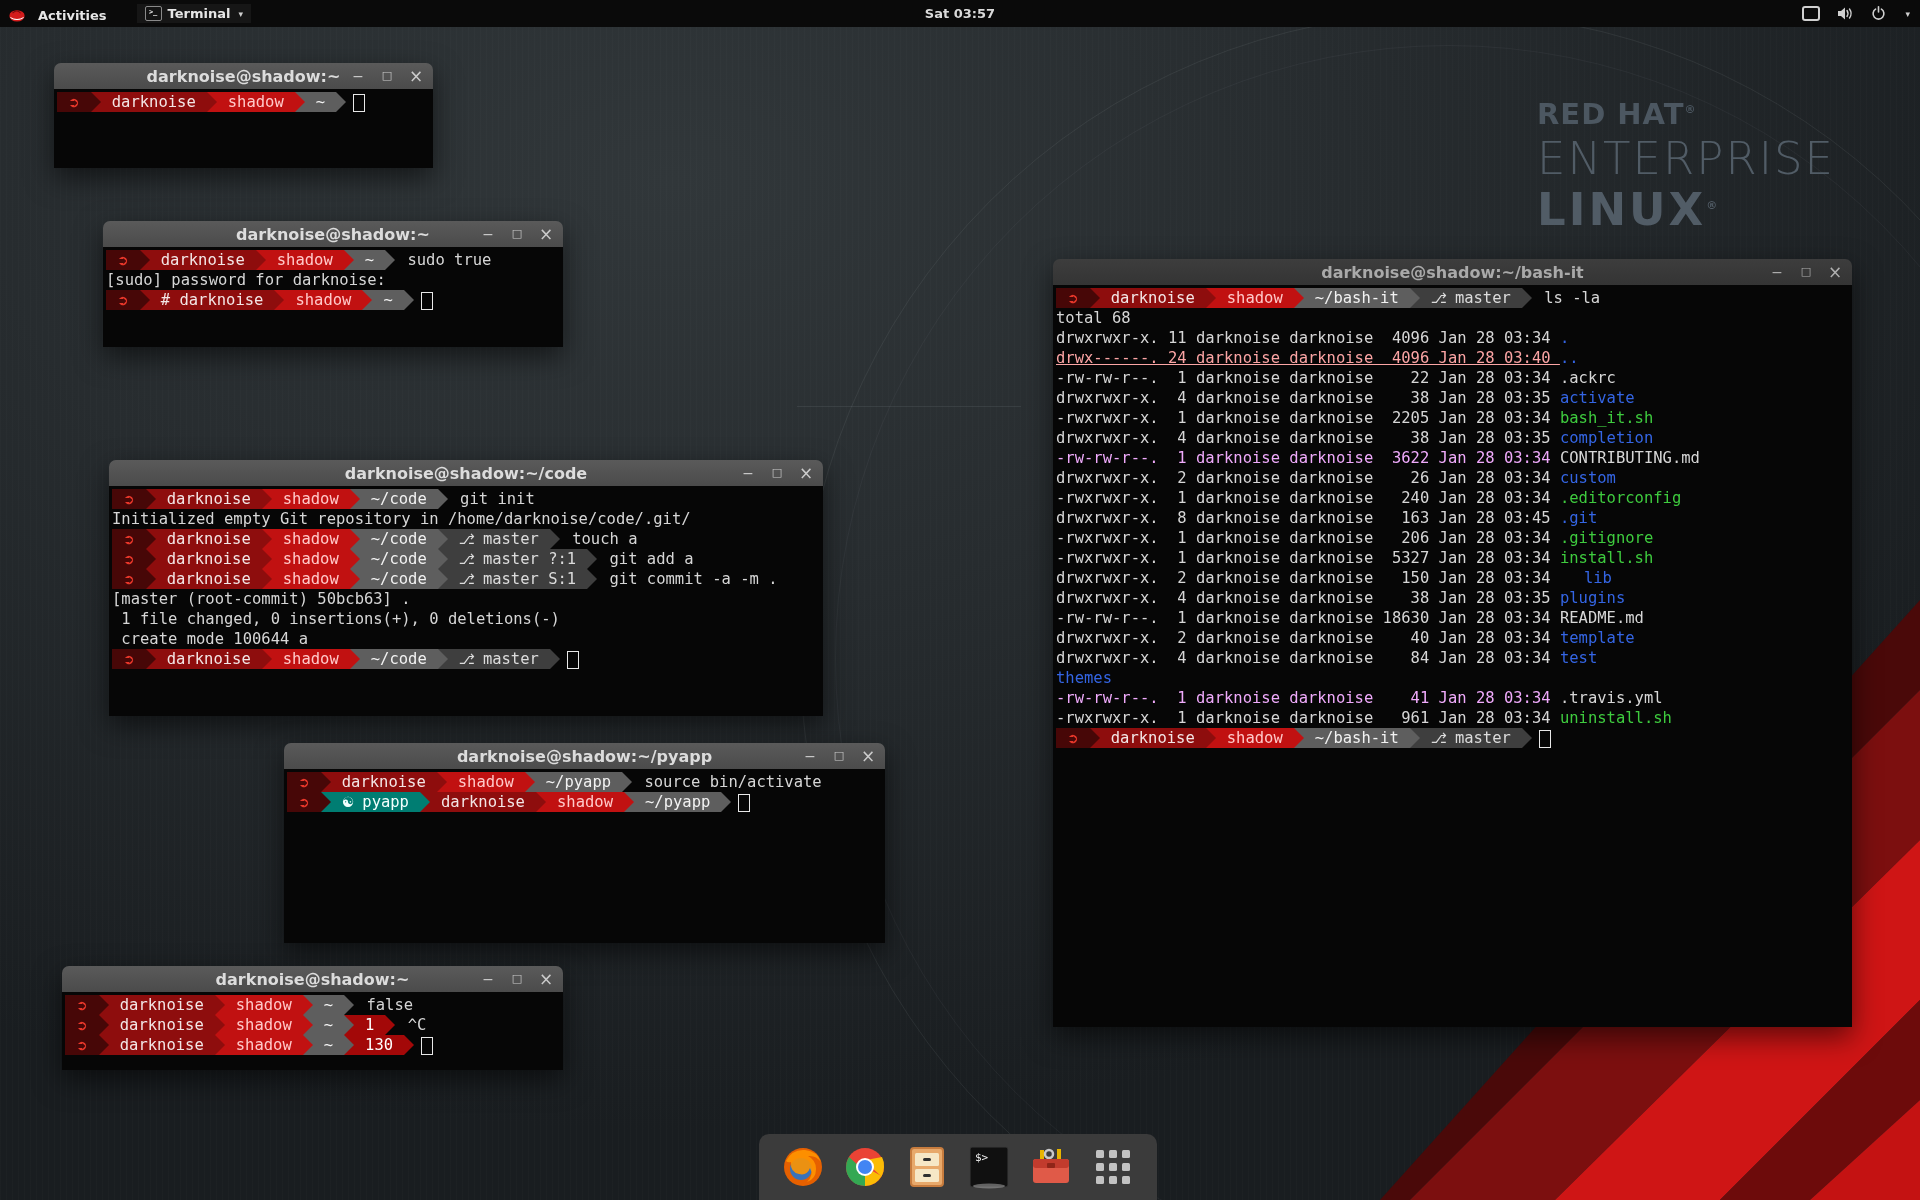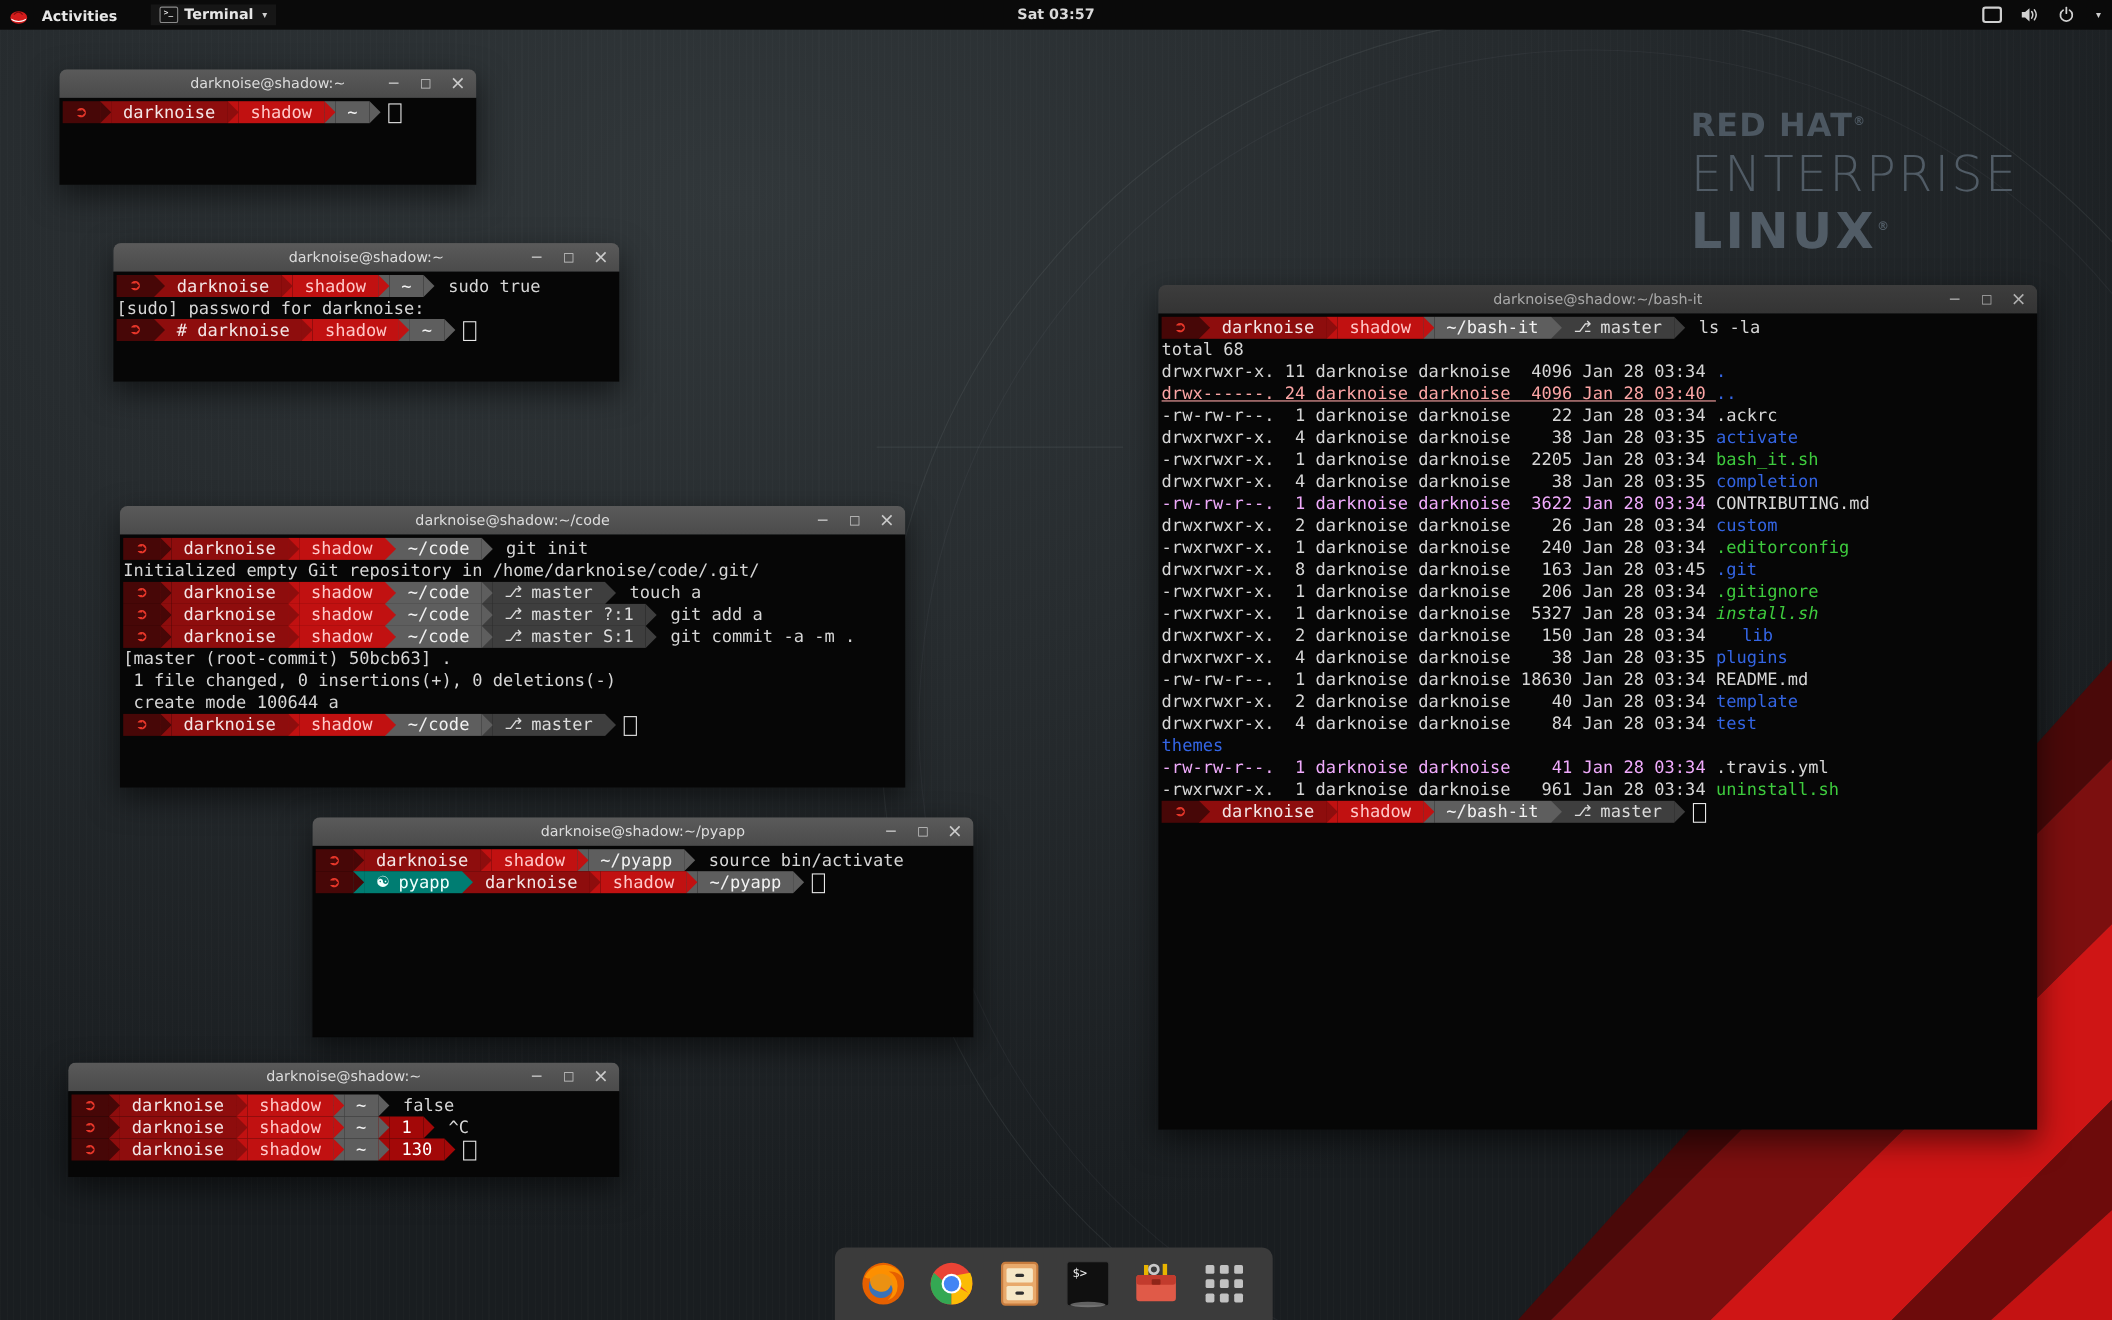--- a/index.html
+++ b/index.html
@@ -33,21 +33,21 @@
     color:#eee;font:bold 7px/11px "DejaVu Sans Mono",monospace;text-align:center}
   .caret{font-size:9px;color:#cfcfcf;margin-left:2px}
   .clock{position:absolute;left:0;right:0;text-align:center;font-weight:600;color:#dadada;pointer-events:none}
   .tb-right{position:absolute;right:10px;top:0;height:27px;display:flex;align-items:center;gap:17px}
   .scr-ico{width:14px;height:11px;border:2px solid #d0d0d0;border-radius:3px}
   .tb-svg{display:block}
   
   .window{position:absolute;border-radius:8px 8px 0 0;box-shadow:0 10px 28px rgba(0,0,0,0.55);z-index:10}
   .titlebar{height:26px;border-radius:7px 7px 0 0;background:linear-gradient(#5a5a5a,#4b4b4b);
     border-bottom:1px solid #2e2e2e;position:relative;display:flex;align-items:center;justify-content:center}
-  .titlebar .ttl{font-size:13px;font-weight:normal;color:#dcdcdc}
+  .titlebar .ttl{font-size:16px;font-weight:bold;color:#dcdcdc}
   .win-dim .titlebar{background:linear-gradient(#3d3d3d,#343434)}
   .win-dim .titlebar .ttl{color:#a9a9a9}
   .wbtns{position:absolute;right:10px;top:0;height:26px;display:flex;align-items:center;gap:15px}
   .wbtn{color:#cbcbcb;font-family:"DejaVu Sans",sans-serif;line-height:26px;cursor:default;text-align:center;width:14px}
   .wbtn.min{font-size:14px}.wbtn.max{font-size:11px}.wbtn.cls{font-size:17px}
   .win-dim .wbtn{color:#b0b0b0}
   .term-body{position:absolute;left:0;right:0;top:26px;bottom:0;background:#060606;padding:3px 0 0 3px;overflow:hidden}
   
   .w0{left:54px;top:63px;width:379px;height:105px}
   .w1{left:103px;top:221px;width:460px;height:126px}
@@ -217,21 +217,21 @@
       <div class="tline"><span style="color: #fca5a5; text-decoration: underline;">drwx------. 24 darknoise darknoise  4096 Jan 28 03:40 </span><span style="color: rgb(52, 101, 228);">..</span></div>
       <div class="tline"><span style="color: rgb(214, 214, 214);">-rw-rw-r--.  1 darknoise darknoise    22 Jan 28 03:34 </span><span style="color: rgb(214, 214, 214);">.ackrc</span></div>
       <div class="tline"><span style="color: rgb(214, 214, 214);">drwxrwxr-x.  4 darknoise darknoise    38 Jan 28 03:35 </span><span style="color: rgb(52, 101, 228);">activate</span></div>
       <div class="tline"><span style="color: rgb(214, 214, 214);">-rwxrwxr-x.  1 darknoise darknoise  2205 Jan 28 03:34 </span><span style="color: rgb(62, 203, 62);">bash_it.sh</span></div>
       <div class="tline"><span style="color: rgb(214, 214, 214);">drwxrwxr-x.  4 darknoise darknoise    38 Jan 28 03:35 </span><span style="color: rgb(52, 101, 228);">completion</span></div>
       <div class="tline"><span style="color: #f0abfc;">-rw-rw-r--.  1 darknoise darknoise  3622 Jan 28 03:34 </span><span style="color: rgb(214, 214, 214);">CONTRIBUTING.md</span></div>
       <div class="tline"><span style="color: rgb(214, 214, 214);">drwxrwxr-x.  2 darknoise darknoise    26 Jan 28 03:34 </span><span style="color: rgb(52, 101, 228);">custom</span></div>
       <div class="tline"><span style="color: rgb(214, 214, 214);">-rwxrwxr-x.  1 darknoise darknoise   240 Jan 28 03:34 </span><span style="color: rgb(62, 203, 62);">.editorconfig</span></div>
       <div class="tline"><span style="color: rgb(214, 214, 214);">drwxrwxr-x.  8 darknoise darknoise   163 Jan 28 03:45 </span><span style="color: rgb(52, 101, 228);">.git</span></div>
       <div class="tline"><span style="color: rgb(214, 214, 214);">-rwxrwxr-x.  1 darknoise darknoise   206 Jan 28 03:34 </span><span style="color: rgb(62, 203, 62);">.gitignore</span></div>
-      <div class="tline"><span style="color: rgb(214, 214, 214);">-rwxrwxr-x.  1 darknoise darknoise  5327 Jan 28 03:34 </span><span style="color: rgb(62, 203, 62); font-style: italic;">install.sh</span></div>
+      <div class="tline"><span style="color: rgb(214, 214, 214);">-rwxrwxr-x.  1 darknoise darknoise  5327 Jan 28 03:34 </span><span style="color: rgb(62, 203, 62);">install.sh</span></div>
       <div class="tline"><span style="color: rgb(214, 214, 214);">drwxrwxr-x.  2 darknoise darknoise   150 Jan 28 03:34 </span><span style="color: rgb(52, 101, 228); margin-left: 24px;">lib</span></div>
       <div class="tline"><span style="color: rgb(214, 214, 214);">drwxrwxr-x.  4 darknoise darknoise    38 Jan 28 03:35 </span><span style="color: rgb(52, 101, 228);">plugins</span></div>
       <div class="tline"><span style="color: rgb(214, 214, 214);">-rw-rw-r--.  1 darknoise darknoise 18630 Jan 28 03:34 </span><span style="color: rgb(214, 214, 214);">README.md</span></div>
       <div class="tline"><span style="color: rgb(214, 214, 214);">drwxrwxr-x.  2 darknoise darknoise    40 Jan 28 03:34 </span><span style="color: rgb(52, 101, 228);">template</span></div>
       <div class="tline"><span style="color: rgb(214, 214, 214);">drwxrwxr-x.  4 darknoise darknoise    84 Jan 28 03:34 </span><span style="color: rgb(52, 101, 228);">test</span></div>
       <div class="tline"><span style="color: rgb(52, 101, 228);">themes</span></div>
       <div class="tline"><span style="color: #f0abfc;">-rw-rw-r--.  1 darknoise darknoise    41 Jan 28 03:34 </span><span style="color: rgb(214, 214, 214);">.travis.yml</span></div>
       <div class="tline"><span style="color: rgb(214, 214, 214);">-rwxrwxr-x.  1 darknoise darknoise   961 Jan 28 03:34 </span><span style="color: rgb(62, 203, 62);">uninstall.sh</span></div>
       <div class="tline"><span class="seg" style="background: rgb(71, 7, 7); color: rgb(232, 55, 42);"><span class="seg-icon">➲</span></span><span class="parrow" style="border-left-color: rgb(71, 7, 7); border-top-color: rgb(142, 13, 13); border-bottom-color: rgb(142, 13, 13);"></span><span class="seg" style="background: rgb(142, 13, 13); color: rgb(243, 230, 230);"><span>darknoise</span></span><span class="parrow" style="border-left-color: rgb(142, 13, 13); border-top-color: rgb(193, 17, 17); border-bottom-color: rgb(193, 17, 17);"></span><span class="seg" style="background: rgb(193, 17, 17); color: rgb(255, 201, 201);"><span>shadow</span></span><span class="parrow" style="border-left-color: rgb(193, 17, 17); border-top-color: rgb(94, 94, 94); border-bottom-color: rgb(94, 94, 94);"></span><span class="seg" style="background: rgb(94, 94, 94); color: rgb(242, 242, 242);"><span>~/bash-it</span></span><span class="parrow" style="border-left-color: rgb(94, 94, 94); border-top-color: rgb(62, 62, 62); border-bottom-color: rgb(62, 62, 62);"></span><span class="seg" style="background: rgb(62, 62, 62); color: rgb(220, 220, 220);"><span class="seg-icon" style="margin-right: 8px;">⎇</span><span>master</span></span><span class="parrow" style="border-left-color: rgb(62, 62, 62); border-top-color: transparent; border-bottom-color: transparent;"></span><span class="cursor"></span></div>
     </div>

